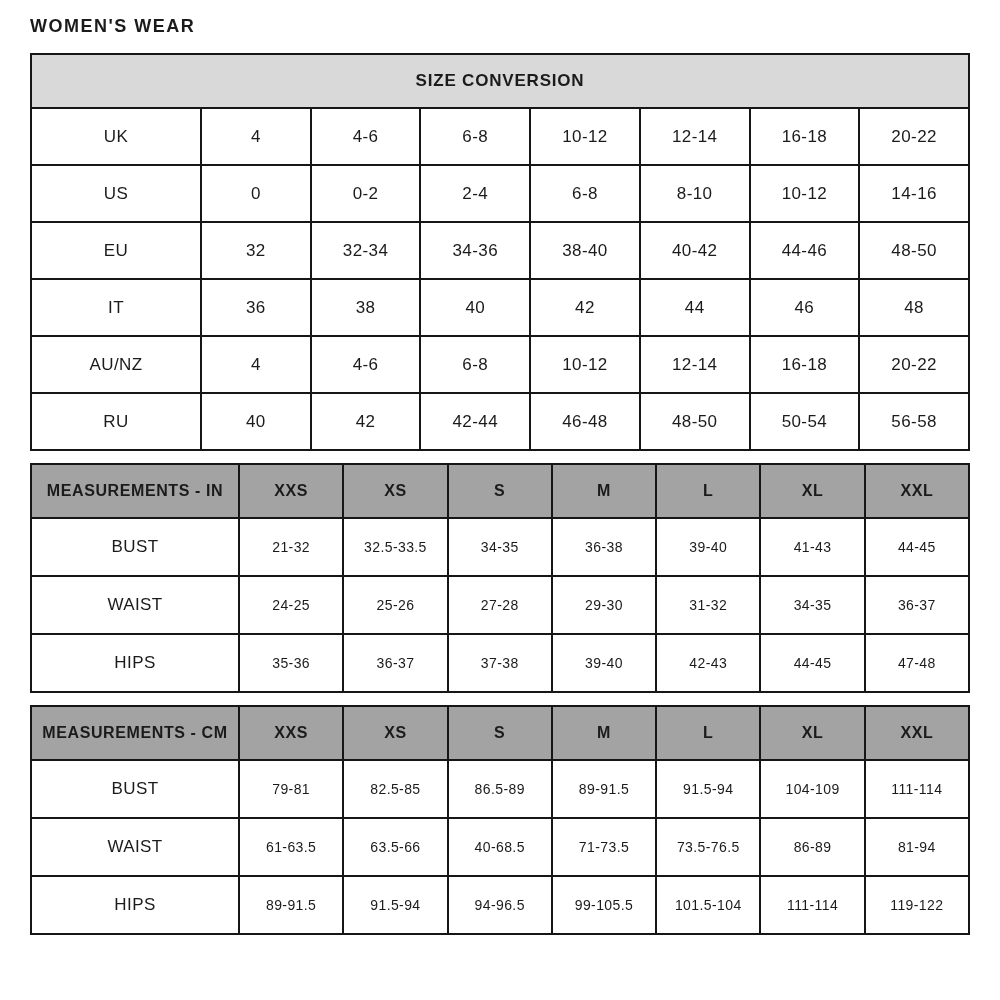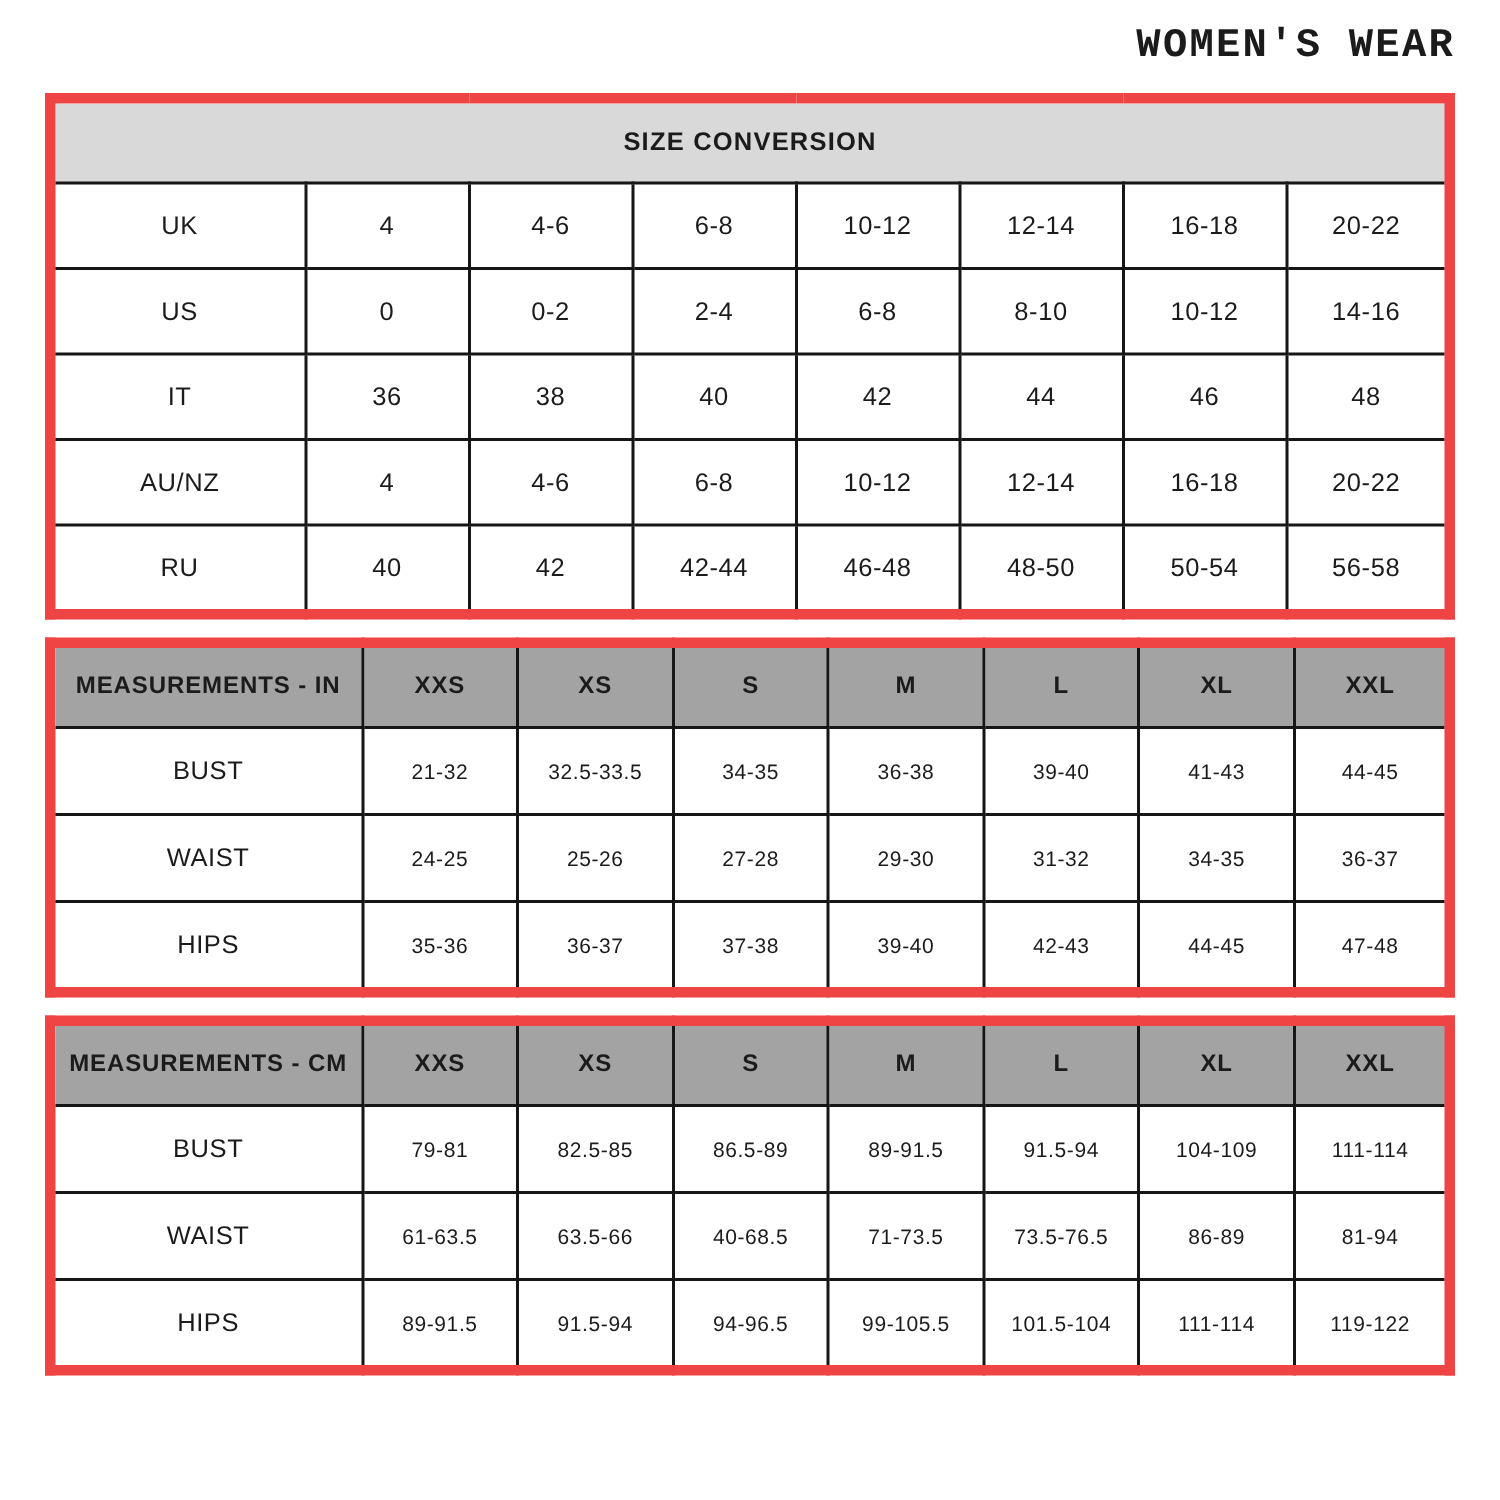--- a/index.html
+++ b/index.html
@@ -11,32 +11,31 @@
     font-family: "Liberation Sans", "DejaVu Sans", sans-serif;
     color: #1b1b1b;
     -webkit-font-smoothing: antialiased;
   }
   .page {
     width: 940px;
     margin: 0 auto;
     padding-top: 12px;
   }
   .title {
-    text-align: right;
-    font-size: 27px;
+    text-align: left;
+    font-size: 18px;
     font-weight: 700;
     letter-spacing: 1.5px;
     margin: 4px 0 16px 0;
-    font-family: Liberation Mono, monospace;
   }
   table.tbl {
     border-collapse: collapse;
     table-layout: fixed;
     width: 940px;
-    border: 7px solid #ef4444;
+    border: 1px solid #ef4444;
     margin-bottom: 12px;
   }
   table.tbl th, table.tbl td {
     border: 2px solid #161616;
     text-align: center;
     vertical-align: middle;
     padding: 0 4px;
     overflow: hidden;
     letter-spacing: 0.4px;
   }
@@ -102,20 +101,30 @@
         </tr>
         <tr>
           <td class="row-label">US</td>
           <td>0</td>
           <td>0-2</td>
           <td>2-4</td>
           <td>6-8</td>
           <td>8-10</td>
           <td>10-12</td>
           <td>14-16</td>
+        </tr>
+        <tr>
+          <td class="row-label">EU</td>
+          <td>32</td>
+          <td>32-34</td>
+          <td>34-36</td>
+          <td>38-40</td>
+          <td>40-42</td>
+          <td>44-46</td>
+          <td>48-50</td>
         </tr>
         <tr>
           <td class="row-label">IT</td>
           <td>36</td>
           <td>38</td>
           <td>40</td>
           <td>42</td>
           <td>44</td>
           <td>46</td>
           <td>48</td>

